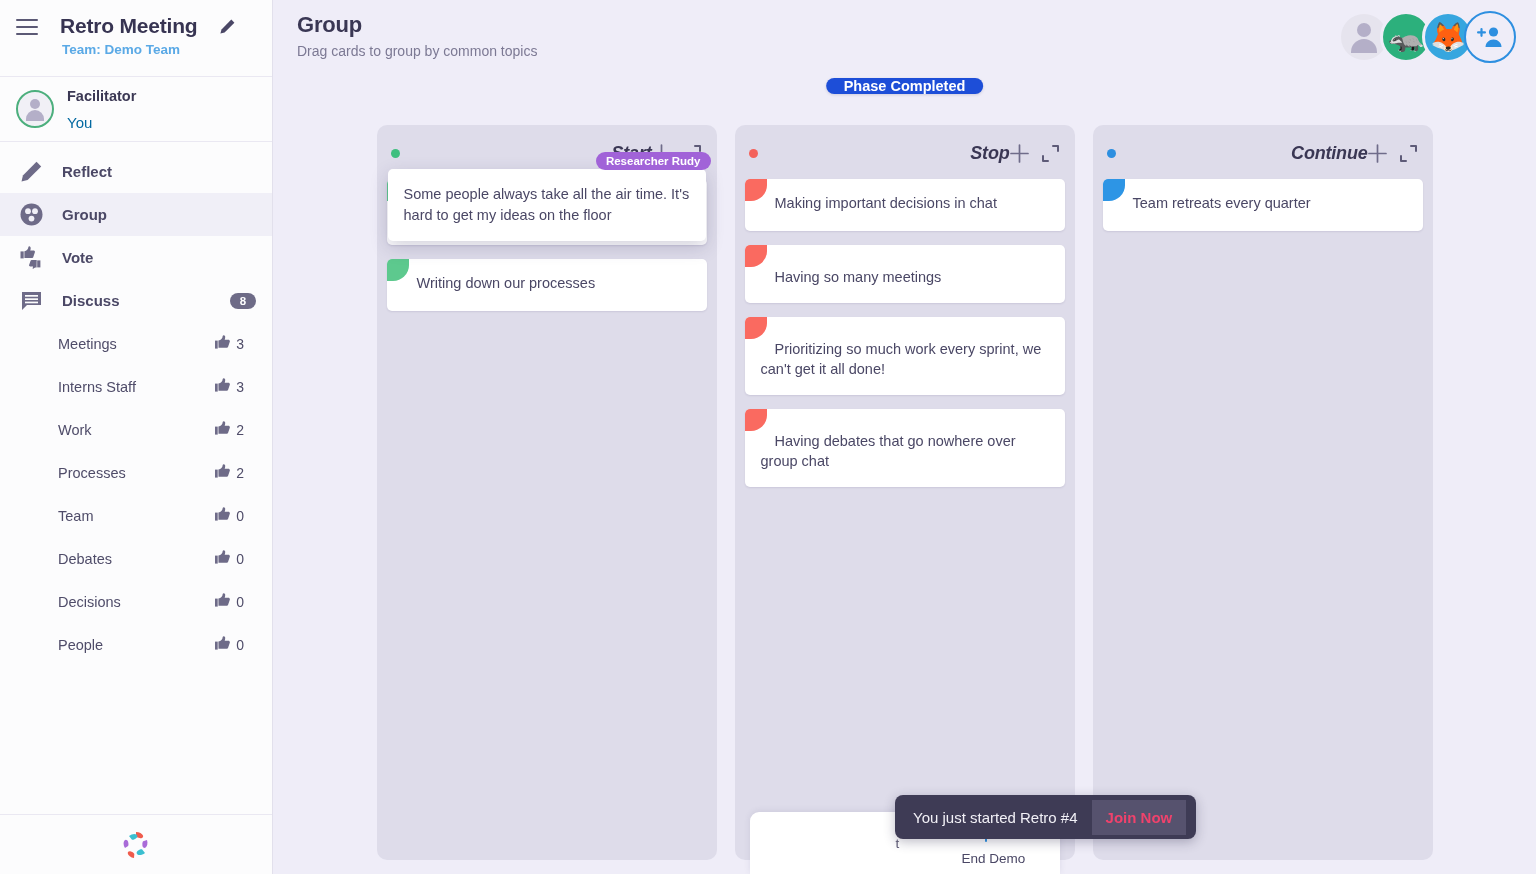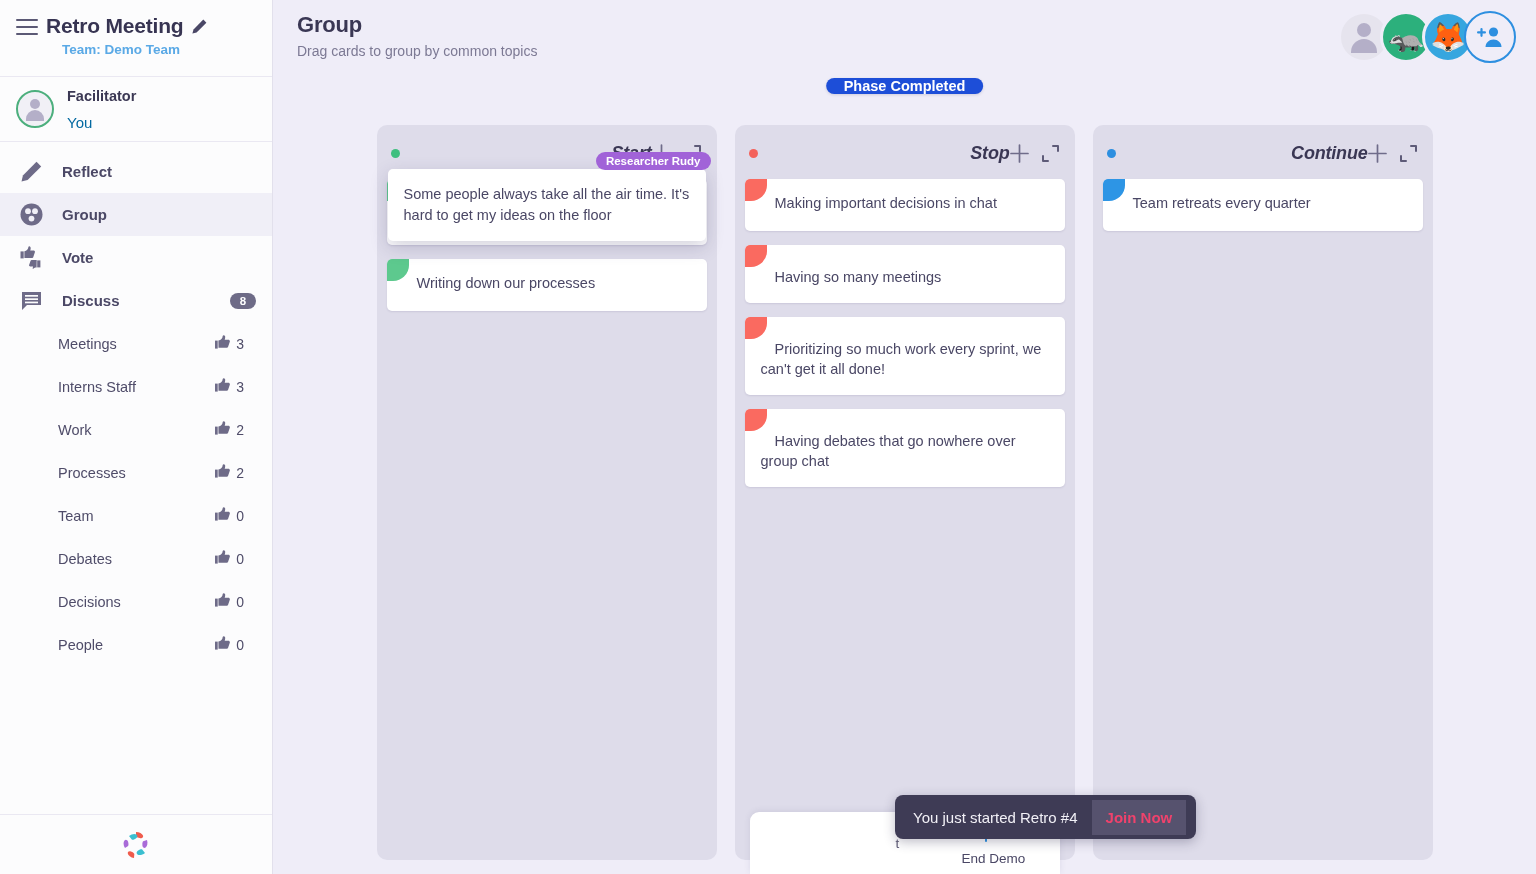--- a/index.html
+++ b/index.html
@@ -17,21 +17,21 @@
     background: #FCFCFD;
     border-right: 1px solid #E2E0EC;
     display: flex; flex-direction: column;
     position: relative; z-index: 5;
   }
   .sb-head {
     padding: 14px 16px 12px 16px;
     border-bottom: 1px solid #EAE8F2;
     height: 77px;
   }
-  .sb-title-row { display: flex; align-items: center; gap: 8px; }
+  .sb-title-row { display: flex; align-items: center; gap: 22px; }
   .hamburger { width: 22px; height: 16px; display: flex; flex-direction: column;
     justify-content: space-between; cursor: pointer; margin-top: 2px; }
   .hamburger i { display: block; height: 2px; background: #5B5975; border-radius: 2px; }
   .sb-title { font-size: 21px; font-weight: bold; color: #373452; letter-spacing: -0.2px; }
   .pencil-ic { width: 17px; height: 17px; display: inline-block; position: relative; cursor: pointer; }
   .pencil-ic svg { display: block; }
   .sb-team { font-size: 13.5px; color: #5AA9E6; font-weight: bold; margin: 4px 0 0 46px; cursor: pointer; }
 
   .sb-user {
     display: flex; align-items: center; gap: 13px;

